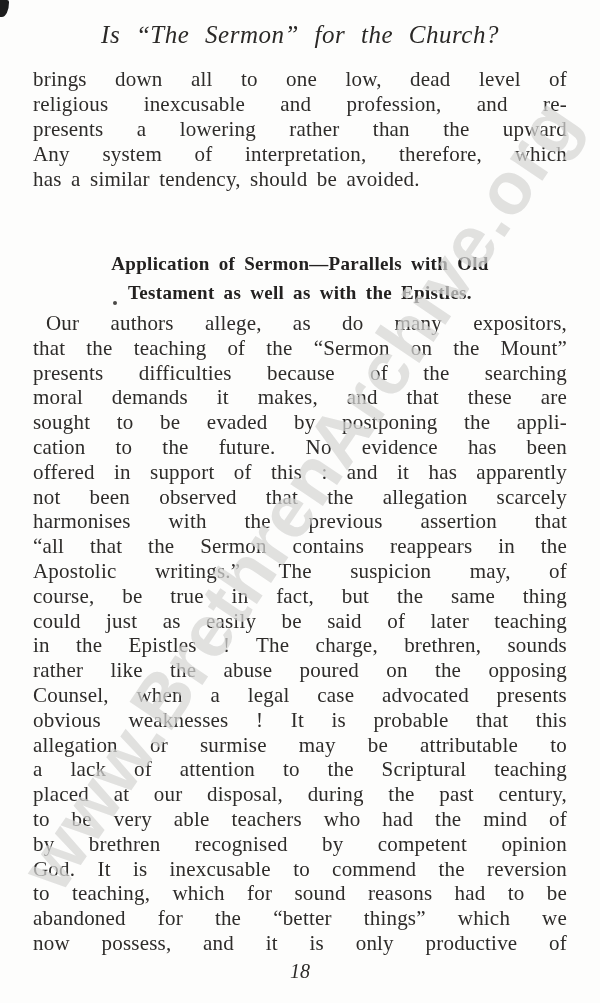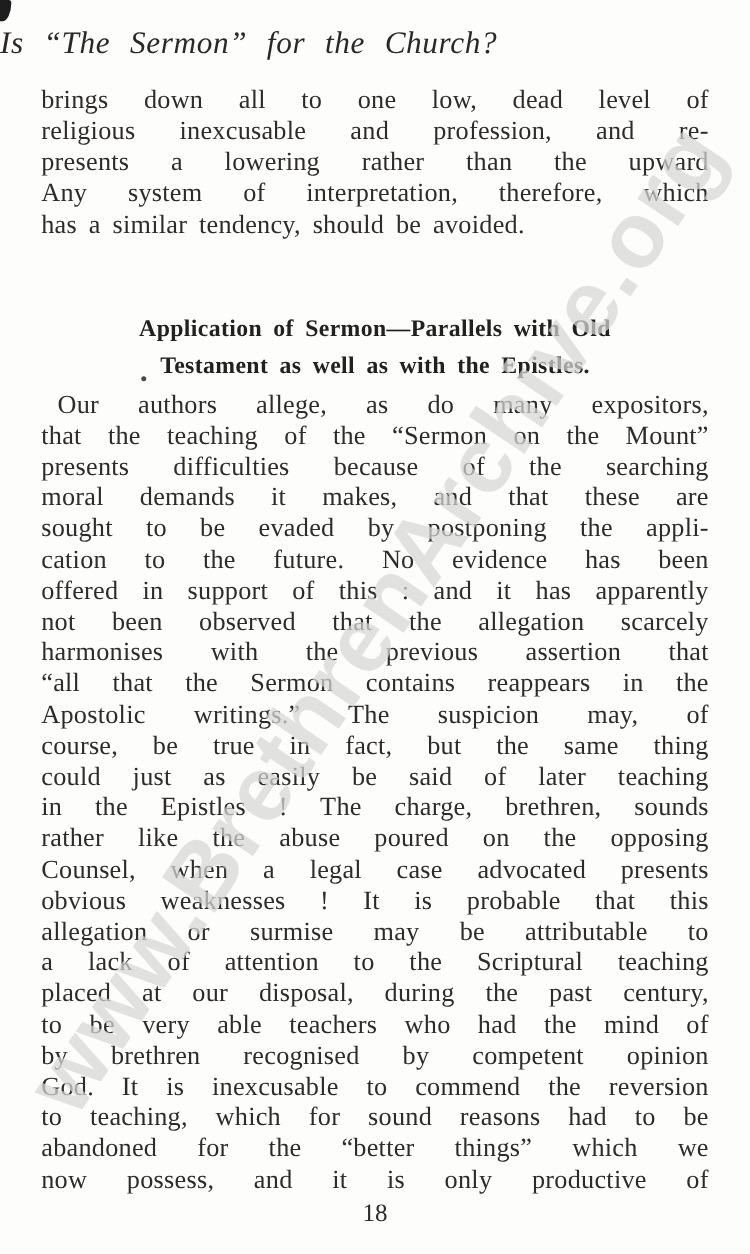--- a/index.html
+++ b/index.html
@@ -34,21 +34,21 @@
     width: 4px;
     height: 4px;
     background: #4a4846;
     border-radius: 50%;
   }
   .title {
     position: absolute;
     top: 20px;
     left: 0;
     width: 600px;
-    text-align: left;
+    text-align: center;
     font-style: italic;
     font-size: 25px;
     line-height: 30px;
     word-spacing: 9px;
     letter-spacing: 0.5px;
     color: #2b2927;
   }
   .para {
     position: absolute;
     left: 33px;
@@ -87,20 +87,21 @@
     letter-spacing: 0.3px;
   }
   .page-number {
     position: absolute;
     top: 960px;
     left: 0;
     width: 600px;
     text-align: center;
     font-size: 20px;
     color: #2e2c2a;
+    font-style: italic;
   }
   .watermark {
     position: absolute;
     top: 452px;
     left: -215px;
     width: 1030px;
     text-align: center;
     font-family: "Liberation Sans", "DejaVu Sans", sans-serif;
     font-weight: bold;
     font-size: 74px;

